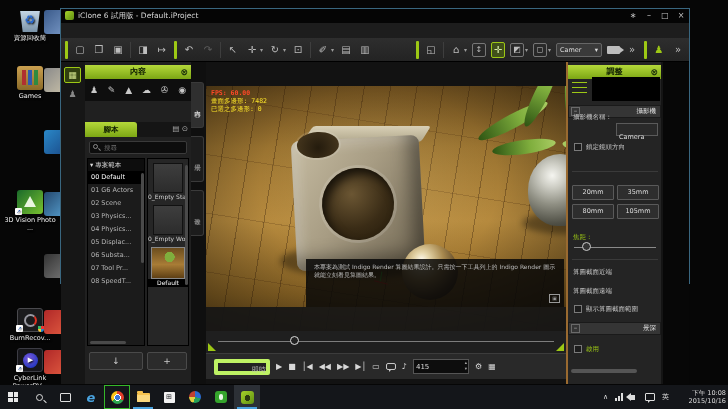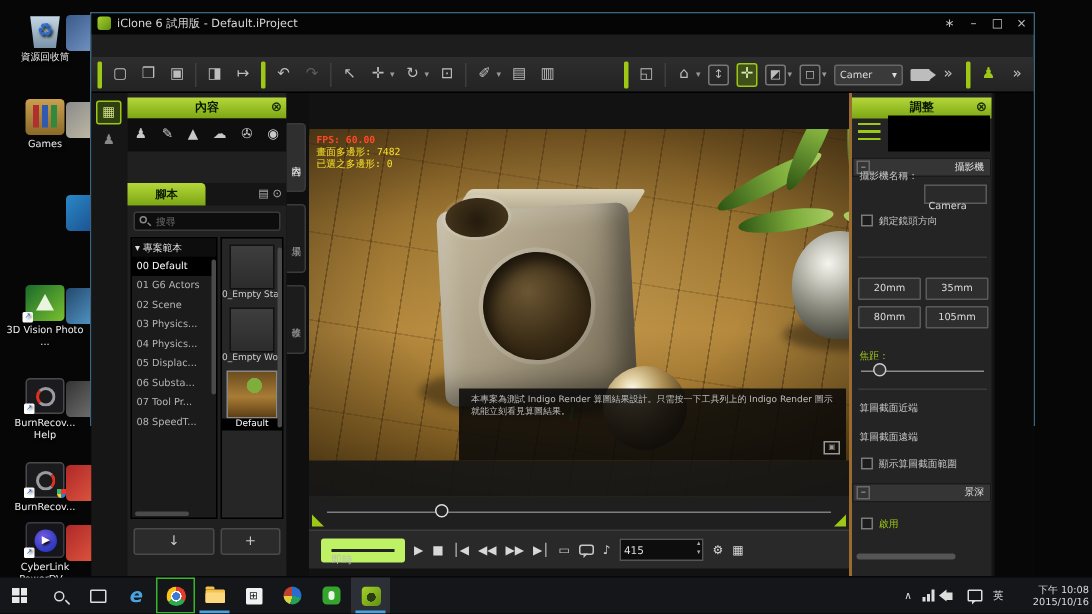--- a/index.html
+++ b/index.html
@@ -170,22 +170,22 @@
   #tl-track { position:absolute; left:12px; top:10px; width:336px; height:1px; background:#7d7d7d; }
   #tl-handle { position:absolute; top:5px; width:9px; height:9px; border:1px solid #ddd;
     border-radius:50%; background:#222; }
   .tri-l { position:absolute; left:2px; top:12px; width:0; height:0;
     border-bottom:8px solid #9dc815; border-right:8px solid transparent; }
   .tri-r { position:absolute; right:2px; top:12px; width:0; height:0;
     border-bottom:8px solid #9dc815; border-left:8px solid transparent; }
 
   #pbar { position:absolute; left:0; top:291px; width:360px; height:26px; background:#292929;
     border-top:1px solid #3c3c3c; display:flex; align-items:center; gap:6px; padding:0 8px; }
-  #rt-btn { width:56px; height:16px; background:#222; border:7px solid #bef264; border-radius:2px;
-    color:#bbb; font-size:7px; line-height:14px; text-align:left; flex:none; }
+  #rt-btn { width:56px; height:16px; background:#222; border:4px solid #bef264; border-radius:2px;
+    color:#bbb; font-size:7px; line-height:14px; text-align:right; flex:none; }
   .pb { color:#d8d8d8; font-size:8px; flex:none; line-height:24px; white-space:nowrap; }
   .bubble { flex:none; width:10px; height:7px; border:1px solid #c8c8c8; border-radius:2px; position:relative; }
   .bubble:after { content:""; position:absolute; left:2px; bottom:-3px;
     border-top:3px solid #c8c8c8; border-right:3px solid transparent; }
   #framebox { flex:none; width:56px; height:15px; background:#0d0d0d; border:1px solid #555;
     position:relative; }
   #framebox input { position:absolute; left:2px; top:0; width:42px; height:13px; background:none;
     border:none; color:#ddd; font-size:7px; outline:none; font-family:inherit; }
   #framebox .spin { position:absolute; right:1px; top:0; font-size:4.5px; color:#aaa; line-height:6px; }
 
@@ -278,27 +278,20 @@
     </div>
     <div>Games</div>
   </div>
   <div class="dicon" style="left:4px; top:190px;">
     <div class="dimg" style="background:linear-gradient(135deg,#1a6a2a,#79c12f); ">
       <div class="abs" style="left:7px; top:6px; width:0; height:0; border-bottom:11px solid #eaf5e0; border-left:6px solid transparent; border-right:6px solid transparent;"></div>
       <span class="sc">↗</span>
     </div>
     <div>3D Vision Photo ...</div>
   </div>
-  <div class="dicon" style="left:4px; top:252px;">
-    <div class="dimg" style="background:#1b1b1d; border:1px solid #4a4a4e;">
-      <div class="abs" style="left:6px; top:5px; width:13px; height:13px; border:2px solid #9a9aa2; border-radius:50%; border-left-color:#e03020;"></div>
-      <span class="sc">↗</span>
-    </div>
-    <div>BurnRecov... Help</div>
-  </div>
   <div class="dicon" style="left:4px; top:308px;">
     <div class="dimg" style="background:#1b1b1d; border:1px solid #4a4a4e;">
       <div class="abs" style="left:6px; top:5px; width:13px; height:13px; border:2px solid #9a9aa2; border-radius:50%; border-right-color:#e03020;"></div>
       <span class="sc">↗</span>
       <span class="shield"></span>
     </div>
     <div>BurnRecov...</div>
   </div>
   <div class="dicon" style="left:4px; top:348px;">
     <div class="dimg" style="background:#16161a; border:1px solid #3c3c44;">

